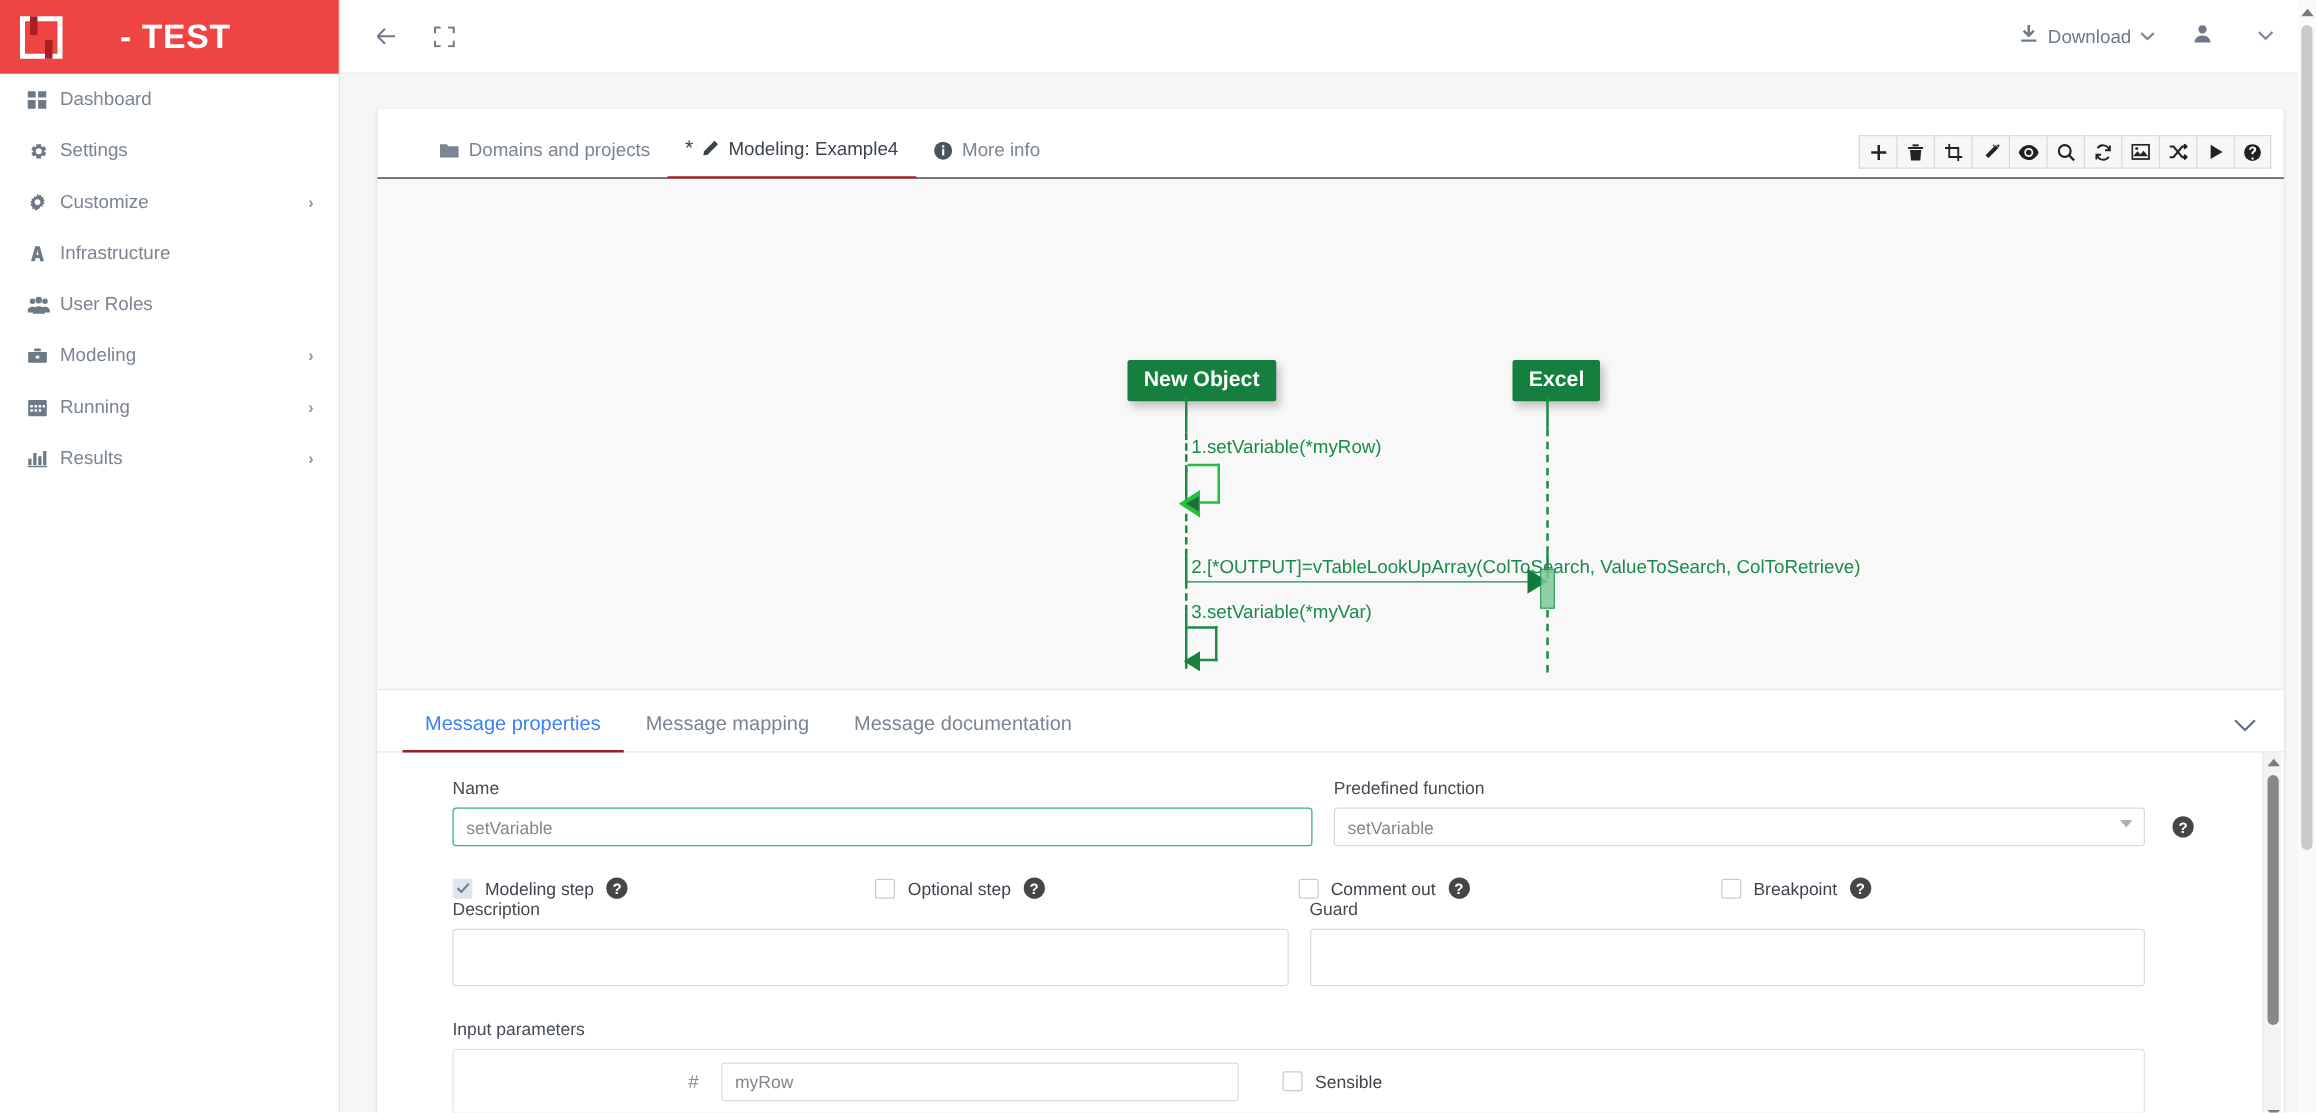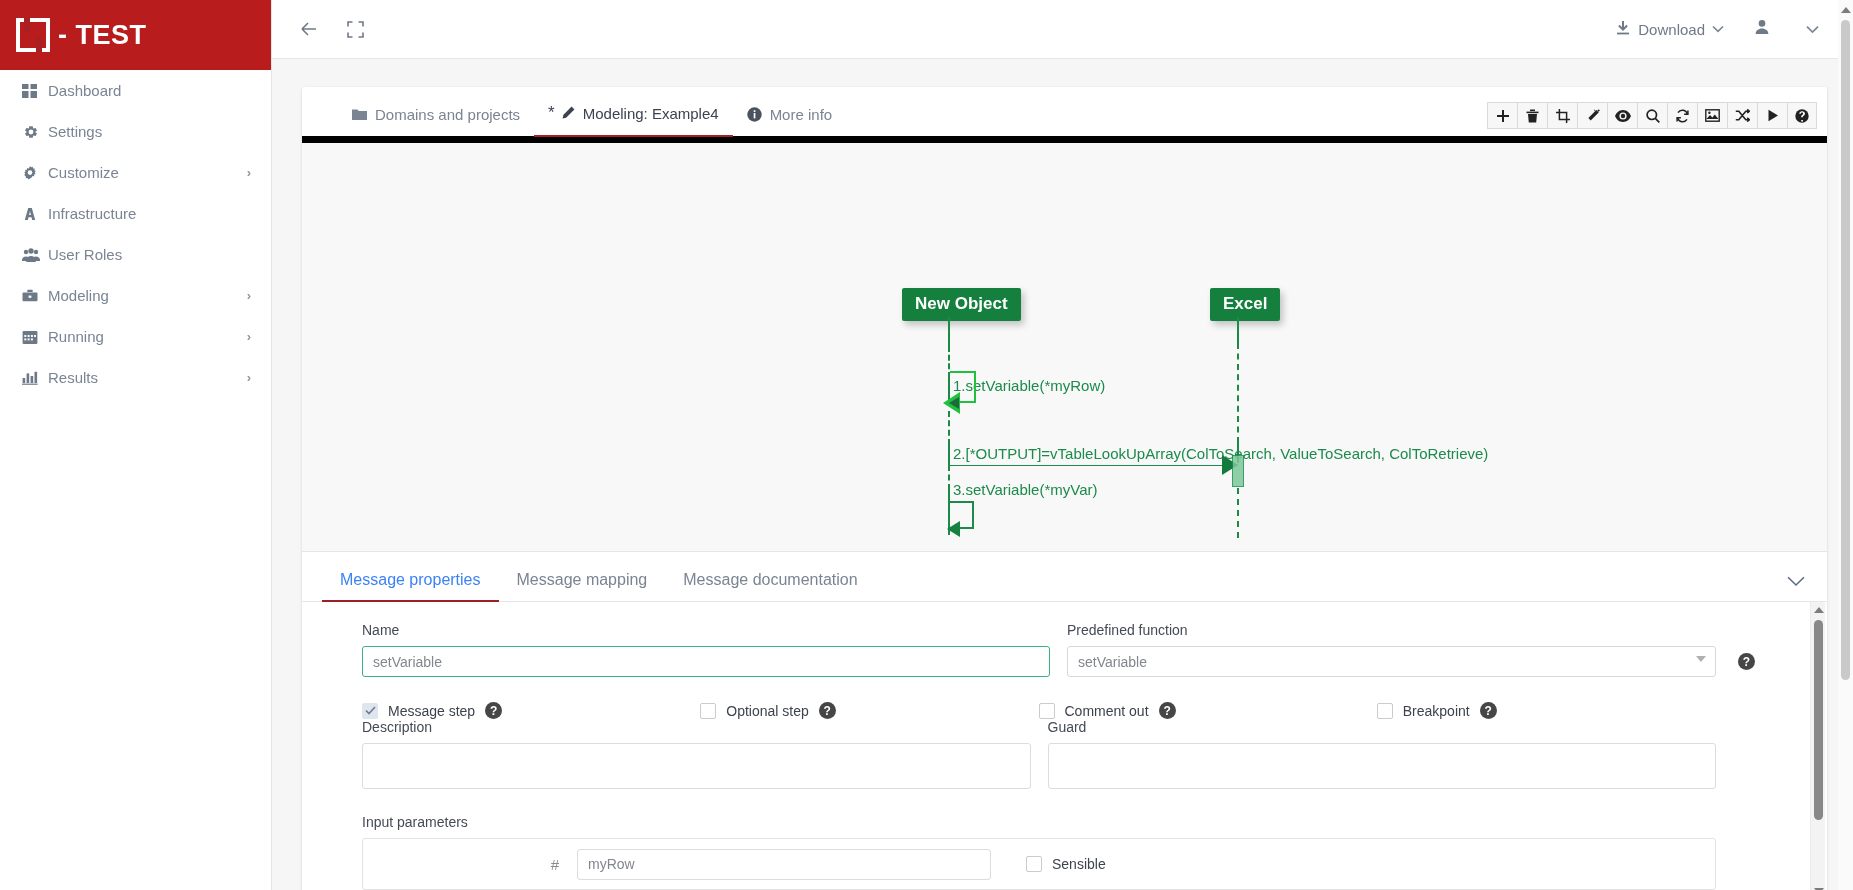--- a/index.html
+++ b/index.html
@@ -13,23 +13,24 @@
   #app { position: relative; width: 1853px; height: 890px; }
 
   
   .sidebar {
     position: absolute; left: 0; top: 0;
     width: 272px; height: 890px;
     background: #ffffff;
     border-right: 1px solid #e4e4e4;
   }
   .brand {
-    height: 70px; background: #b91c1c;
+    height: 59px; background: #ef4444;
     display: flex; align-items: center; padding-left: 16px;
     color: #fff;
+    gap: 38px;
   }
   .brand-logo {
     width: 34px; height: 34px;
     border: 4px solid #fff;
     position: relative; margin-right: 8px;
     flex: 0 0 auto;
   }
   .brand-logo::before {
     content: ""; position: absolute;
     left: 4px; top: -4px; width: 6px; height: 15px; background: #a81f24;
@@ -97,21 +98,21 @@
     width: 1525px; height: 810px;
     background: #fff;
     box-shadow: 0 1px 3px rgba(0,0,0,.14);
     border-radius: 2px;
   }
 
   
   .tabstrip {
     height: 56px; display: flex; align-items: flex-end;
     padding: 0 10px 0 36px; position: relative;
-    border-bottom: 7px solid #000000;
+    border-bottom: 1px solid #000000;
   }
   .tab {
     display: flex; align-items: center; gap: 8px;
     font-size: 15px; color: #7b8492;
     padding: 0 14px 13px 14px; cursor: pointer;
     position: relative; white-space: nowrap;
   }
   .tab.active { color: #3b4350; }
   .tab.active::after {
     content: ""; position: absolute; left: 0; right: 0; bottom: -1px;
@@ -600,21 +601,21 @@
         <div class="lifeline" style="left:646px; top:347px; height:45px;"></div>
 
         <div class="lifeline-box" style="left:908px; top:145px;">
           <span>Excel</span>
         </div>
         <div class="lifeline" style="left:935px; top:174px; height:26px;"></div>
         <div class="lifeline dashed" style="left:935px; top:200px; height:100px;"></div>
         <div class="lifeline" style="left:935px; top:300px; height:20px;"></div>
         <div class="lifeline dashed" style="left:935px; top:345px; height:50px;"></div>
 
-        <div class="msg-label" style="left:651px; top:206px;margin-top:28px;">1.setVariable(*myRow)</div>
+        <div class="msg-label" style="left:651px; top:206px;">1.setVariable(*myRow)</div>
         <div class="selfloop" style="left:648px; top:228px; width:26px; height:32px;"></div>
         <div class="tri-left" style="left:641px; top:249px;"></div>
         <div class="tri-left-inner" style="left:647px; top:254px;"></div>
 
         <div class="msg-label" style="left:651px; top:302px;">2.[*OUTPUT]=vTableLookUpArray(ColToSearch, ValueToSearch, ColToRetrieve)</div>
         <div class="msg-line" style="left:646px; top:322px; width:290px;"></div>
         <div class="tri-right" style="left:920px; top:312px;"></div>
         <div class="activation" style="left:930px; top:312px; height:32px;"></div>
 
         <div class="msg-label" style="left:651px; top:338px;">3.setVariable(*myVar)</div>
@@ -661,21 +662,21 @@
               </div>
             </div>
 
             <div class="cb-row">
               <div class="cb-cell">
                 <span class="cbox checked">
                   <svg width="11" height="9" viewBox="0 0 11 9" fill="none" stroke="#6b7b90" stroke-width="1.5">
                       <path d="M1 4.4l3 3.2L10 1"></path>
                     </svg>
                 </span>
-                <span class="cb-label">Message step</span>
+                <span class="cb-label">Modeling step</span>
                 <span class="help-ico">?</span>
               </div>
               <div class="cb-cell">
                 <span class="cbox"></span>
                 <span class="cb-label">Optional step</span>
                 <span class="help-ico">?</span>
               </div>
               <div class="cb-cell">
                 <span class="cbox"></span>
                 <span class="cb-label">Comment out</span>

